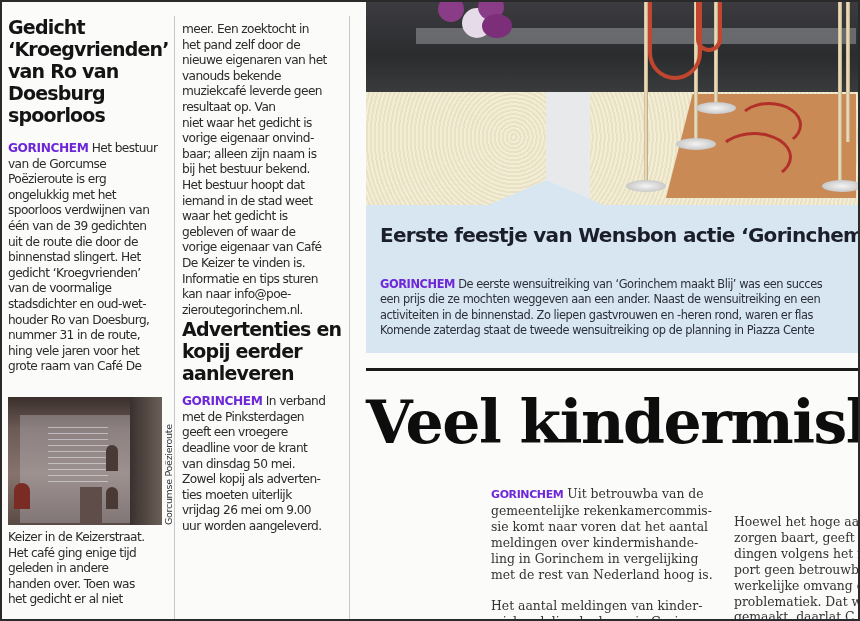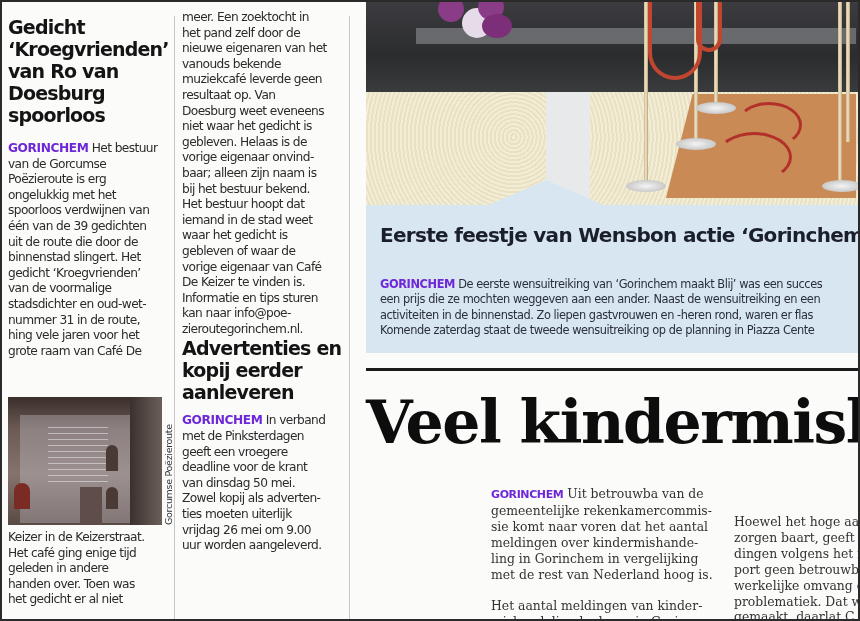--- a/index.html
+++ b/index.html
@@ -109,20 +109,21 @@
       <div>van de Gorcumse</div>
       <div>Poëzieroute is erg</div>
       <div>ongelukkig met het</div>
       <div>spoorloos verdwijnen van</div>
       <div>één van de 39 gedichten</div>
       <div>uit de route die door de</div>
       <div>binnenstad slingert. Het</div>
       <div>gedicht ‘Kroegvrienden’</div>
       <div>van de voormalige</div>
       <div>stadsdichter en oud-wet-</div>
+      <div>houder Ro van Doesburg,</div>
       <div>nummer 31 in de route,</div>
       <div>hing vele jaren voor het</div>
       <div>grote raam van Café De</div>
     </div>
   </div>
 
   <div class="photo-small">
     <div class="pane"></div>
     <div class="glass"></div>
     <div class="win1"></div>
@@ -136,31 +137,29 @@
   <div class="body-sm" style="position:absolute; left:6px; top:528px; width:160px;">
     <div>Keizer in de Keizerstraat.</div>
     <div>Het café ging enige tijd</div>
     <div>geleden in andere</div>
     <div>handen over. Toen was</div>
     <div>het gedicht er al niet</div>
   </div>
 
   <div class="vrule" style="left:172px; top:14px; height:603px;"></div>
 
-  <div class="col col2" style="top:8px;">
+  <div class="col col2" style="top:20px;">
     <div class="body-sm">
       <div>meer. Een zoektocht in</div>
       <div>het pand zelf door de</div>
       <div>nieuwe eigenaren van het</div>
       <div>vanouds bekende</div>
       <div>muziekcafé leverde geen</div>
       <div>resultaat op. Van</div>
-      <div>Doesburg weet eveneens</div>
       <div>niet waar het gedicht is</div>
-      <div>gebleven. Helaas is de</div>
       <div>vorige eigenaar onvind-</div>
       <div>baar; alleen zijn naam is</div>
       <div>bij het bestuur bekend.</div>
       <div>Het bestuur hoopt dat</div>
       <div>iemand in de stad weet</div>
       <div>waar het gedicht is</div>
       <div>gebleven of waar de</div>
       <div>vorige eigenaar van Café</div>
       <div>De Keizer te vinden is.</div>
       <div>Informatie en tips sturen</div>

